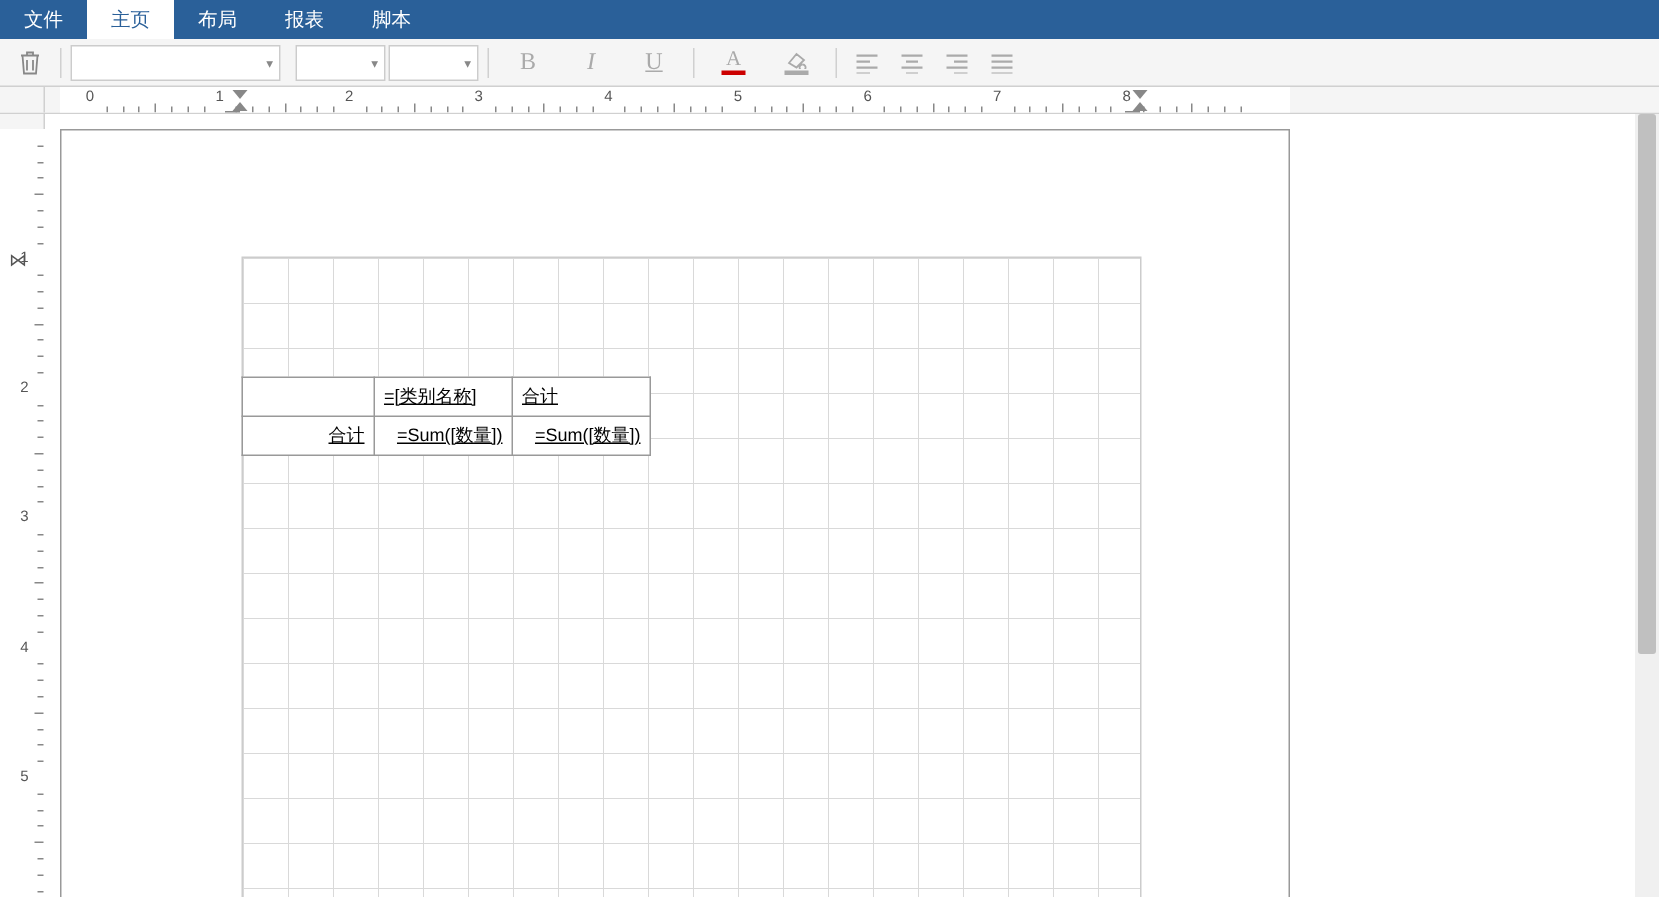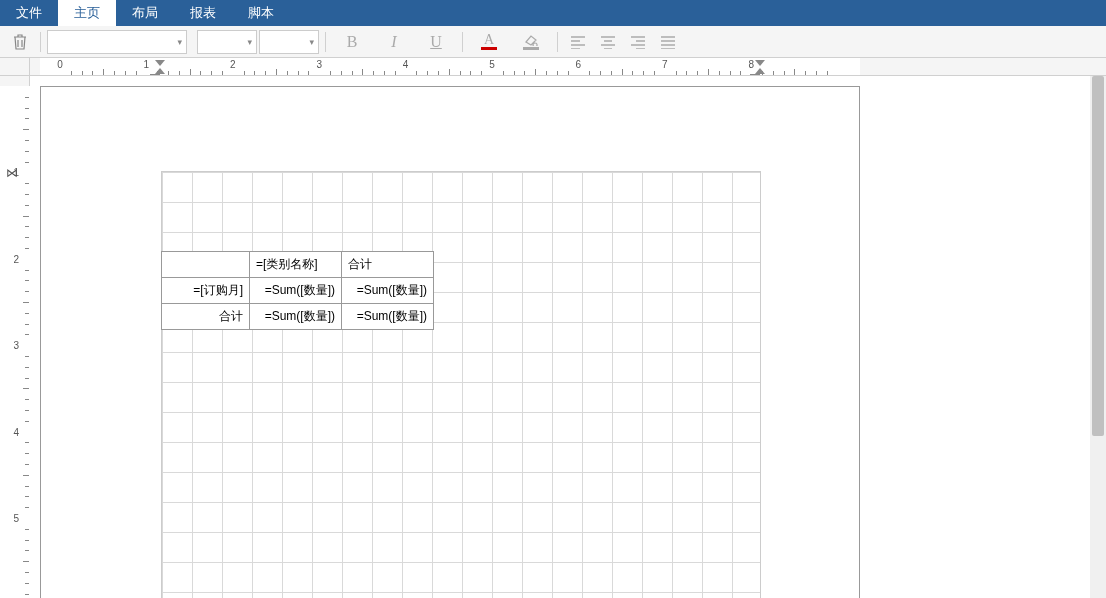--- a/index.html
+++ b/index.html
@@ -63,21 +63,21 @@
     linear-gradient(to bottom, #d9d9d9 1px, transparent 1px);
   background-size: 30px 30px;
   border: 1px solid #ccc;
 }
 
 
 .title-box { position: absolute; left: 50px; top: 14px; width: 330px; height: 50px; background: #fff; border: 1px solid #333; display: flex; align-items: center; padding: 0 10px; font-size: 22px; font-family: SimSun, serif; }
 
 
 .data-table { position: absolute; left: 0; top: 80px; border-collapse: collapse; background: #fff; }
-.data-table td { border: 1px solid #999; font-size: 12px; padding: 4px 6px; height: 22px; text-align: right; white-space: nowrap; background: #fff; }
+.data-table td { border: 1px solid #999; font-size: 12px; padding: 4px 6px; height: 22px; text-align: right; white-space: nowrap; background: #fff; text-decoration: underline; }
 .data-table td.header-left { text-align: left; }
 .data-table .col1 { width: 88px; }
 .data-table .col2 { width: 92px; }
 .data-table .col3 { width: 92px; }
 
 </style>
 </head>
 <body>
 
 <div class="menubar">
@@ -291,25 +291,20 @@
       <div class="design-area">
         <div class="grid-bg"></div>
         <table class="data-table">
           <tbody>
               <tr>
             <td class="col1"></td>
             <td class="col2 header-left">=[类别名称]</td>
             <td class="col3 header-left">合计</td>
           </tr>
           <tr>
-            <td>=[订购月]</td>
-            <td>=Sum([数量])</td>
-            <td>=Sum([数量])</td>
-          </tr>
-          <tr>
             <td>合计</td>
             <td>=Sum([数量])</td>
             <td>=Sum([数量])</td>
           </tr>
         </tbody>
           </table>
       </div>
     </div>
     <div class="scroll-v">
       <div class="thumb" style="top:0; height:360px"></div>

